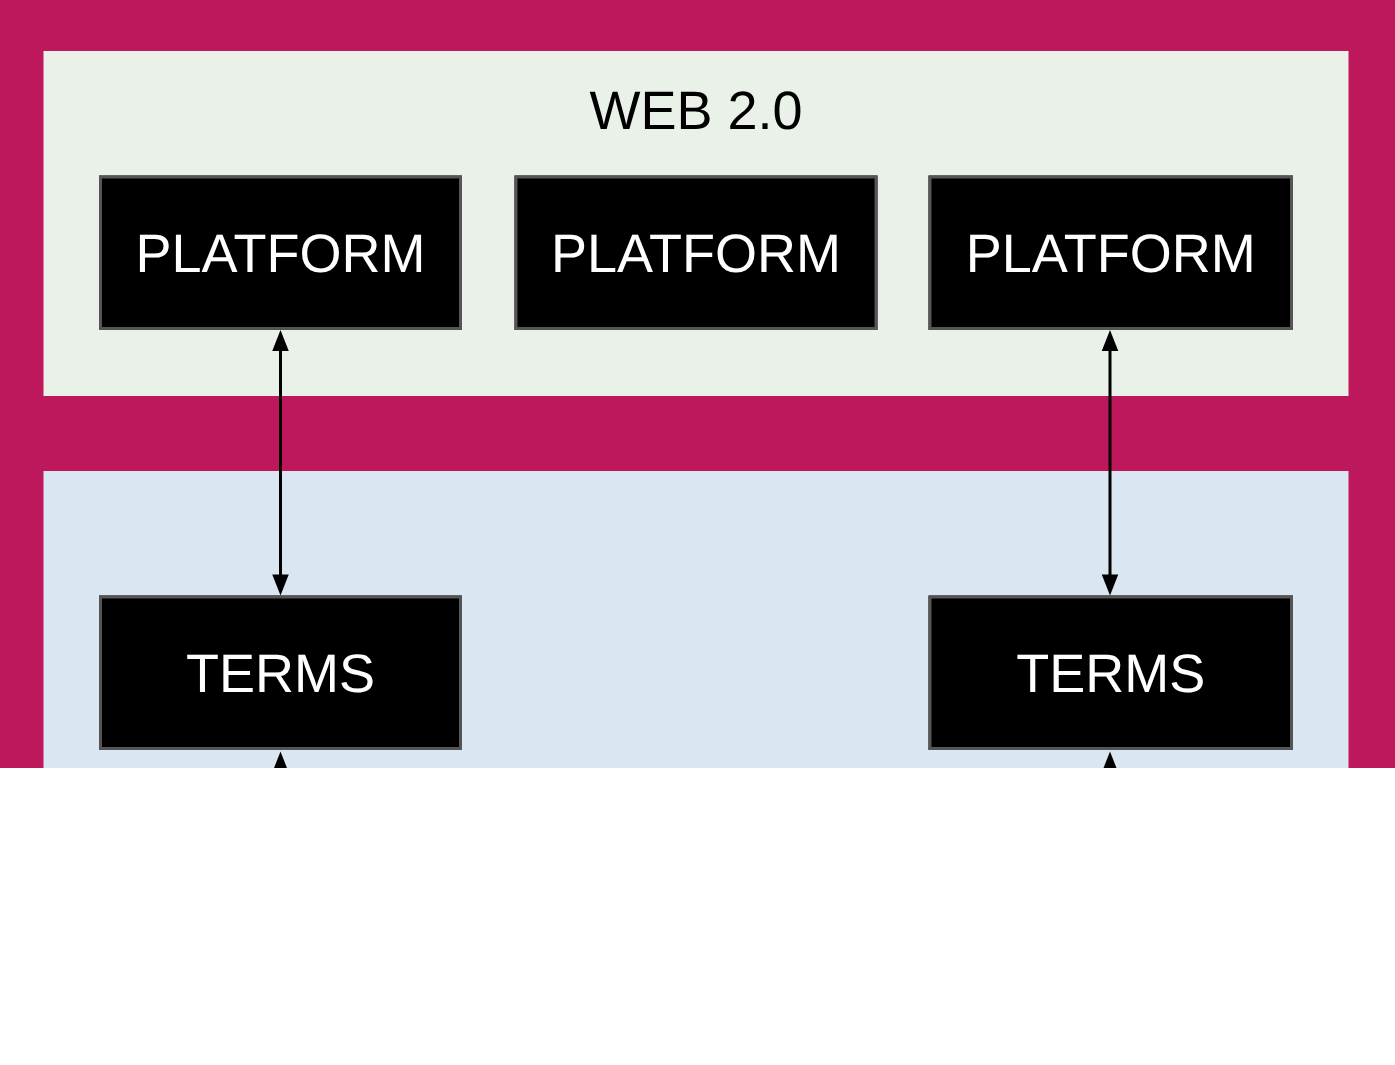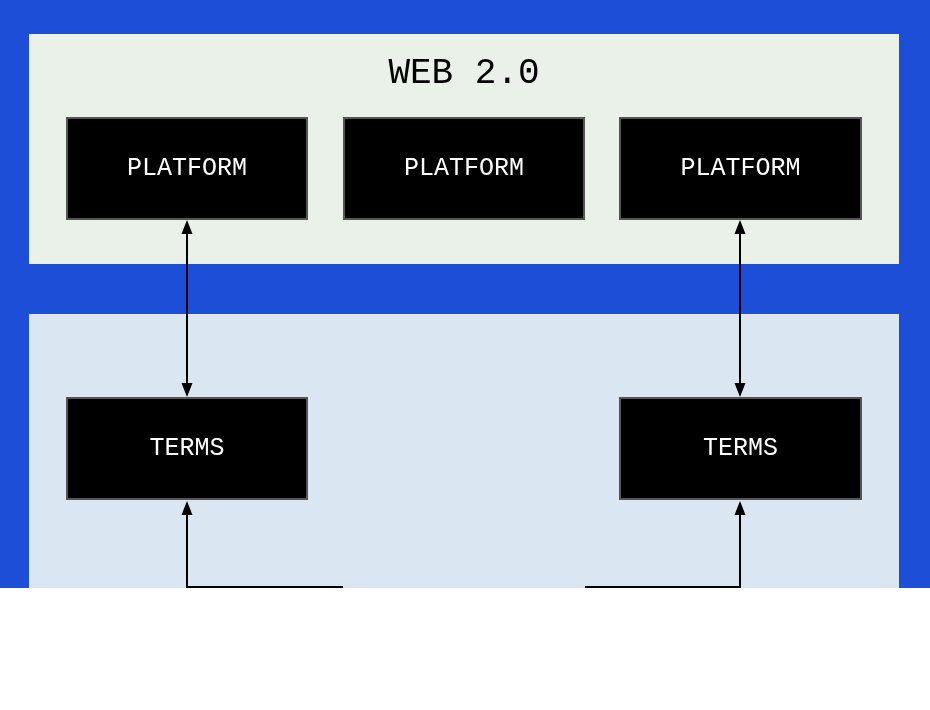--- a/index.html
+++ b/index.html
@@ -3,24 +3,24 @@
 <meta charset="utf-8">
 <style>
   html, body {
     margin: 0;
     padding: 0;
     background: #ffffff;
   }
   #canvas {
     position: relative;
     width: 930px;
-    height: 588px;
-    background: #1d4ed8;
+    height: 512px;
+    background: #be185d;
     overflow: hidden;
-    font-family: Liberation Mono, monospace;
+    font-family: Liberation Sans, sans-serif;
   }
   .band {
     position: absolute;
     left: 29px;
     width: 870px;
   }
   .band.web2 {
     top: 34px;
     height: 230px;
     background: var(--web2-bg, #e9f1e8);
@@ -47,21 +47,21 @@
     position: absolute;
     box-sizing: border-box;
     background: var(--box-bg, #000000);
     border: 2px solid var(--box-border, #555555);
     display: flex;
     align-items: center;
     justify-content: center;
   }
   .node span {
     color: var(--box-text, #ffffff);
-    font-size: 25px;
+    font-size: 36px;
     letter-spacing: 0px;
     white-space: pre;
   }
   #platform-1 { left: 66px;  top: 117px; width: 242px; height: 103px; }
   #platform-2 { left: 343px; top: 117px; width: 242px; height: 103px; }
   #platform-3 { left: 619px; top: 117px; width: 243px; height: 103px; }
   #terms-1    { left: 66px;  top: 397px; width: 242px; height: 103px; }
   #terms-2    { left: 619px; top: 397px; width: 243px; height: 103px; }
   #data-1     { left: 343px; top: 537px; width: 242px; height: 102px; }
   #arrow-layer {

